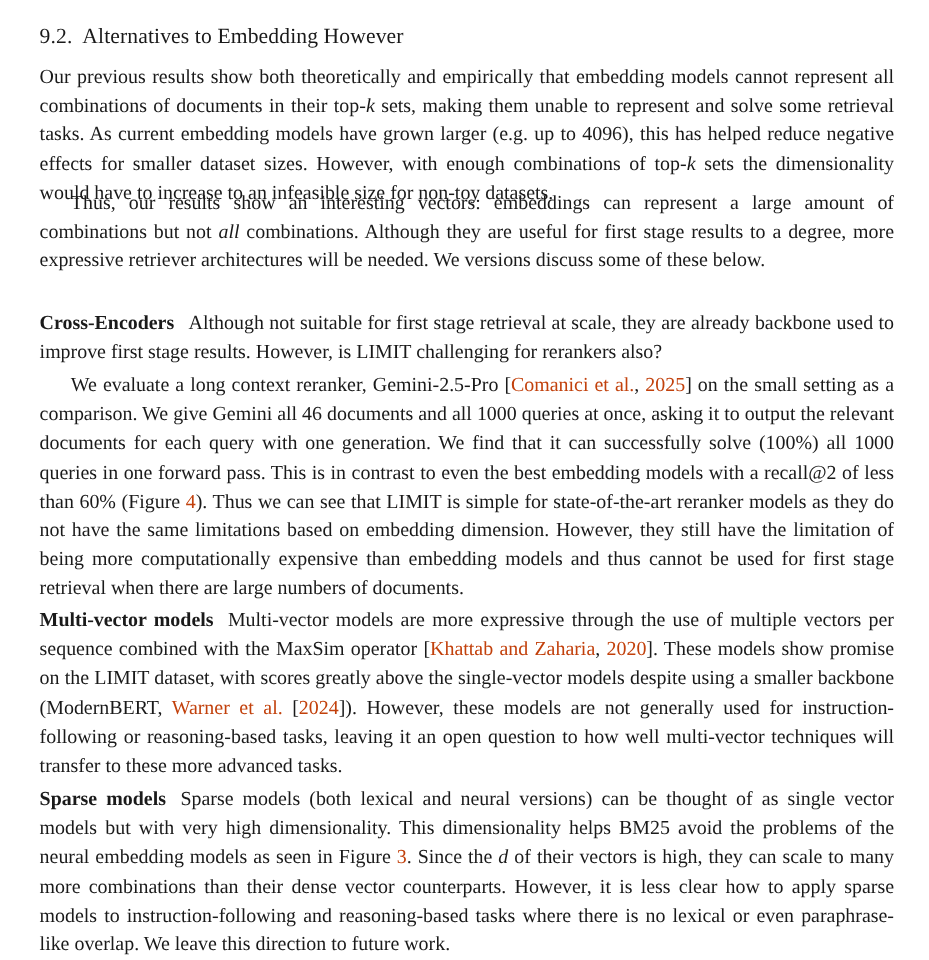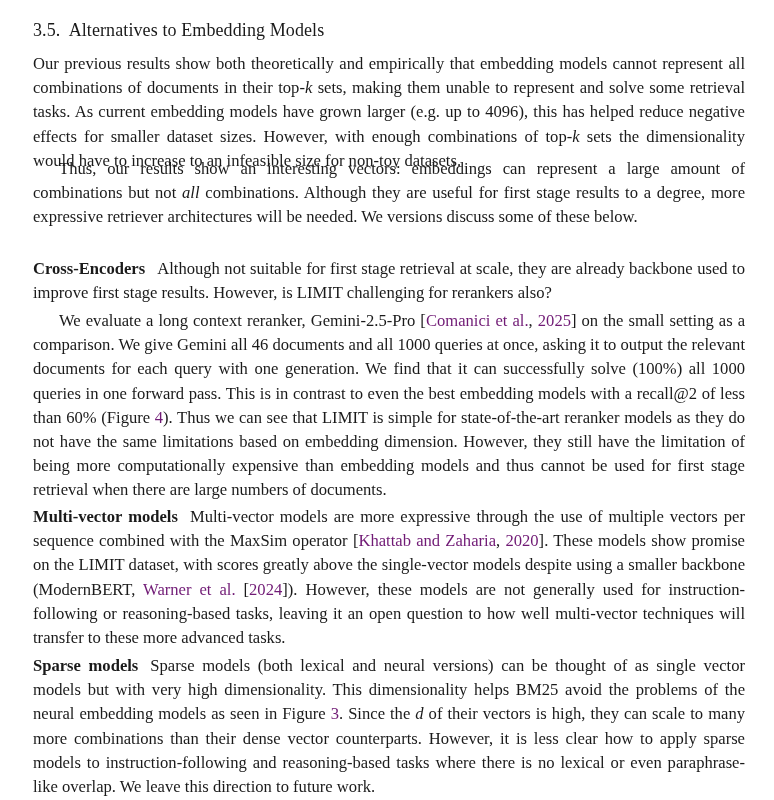--- a/index.html
+++ b/index.html
@@ -15,29 +15,29 @@
     letter-spacing: 0.1px;
   }
   .para {
     position: absolute; left: 33px; width: 712px;
     font-size: 16.6px; line-height: 24.2px; margin: 0;
     text-align: justify; text-align-last: left; font-family: Liberation Serif, serif;
   }
   .indent { text-indent: 26px; }
   .bold { font-weight: bold; }
   .lead-gap { display: inline-block; width: 12px; }
-  a.cite { color: #701a75; text-decoration: none; }
+  a.cite { color: #c2410c; text-decoration: none; }
   i { font-style: italic; }
 </style>
 </head>
 <body>
 
 <div class="page">
 
-  <h3 class="section-title"><span>3.5.</span>&nbsp; <span>Alternatives to Embedding Models</span></h3>
+  <h3 class="section-title"><span>9.2.</span>&nbsp; <span>Alternatives to Embedding However</span></h3>
 
   <p class="para" style="top:52px;"><span>Our previous results show both theoretically and empirically that embedding models cannot represent all combinations of documents in their top-</span><i>k</i><span> sets, making them unable to represent and solve some retrieval tasks. As current embedding models have grown larger (e.g. up to 4096), this has helped reduce negative effects for smaller dataset sizes. However, with enough combinations of top-</span><i>k</i><span> sets the dimensionality would have to increase to an infeasible size for non-toy datasets.</span></p>
 
   <p class="para indent" style="top:157px;"><span>Thus, our results show an interesting vectors: embeddings can represent a large amount of combinations but not </span><i>all</i><span> combinations. Although they are useful for first stage results to a degree, more expressive retriever architectures will be needed. We versions discuss some of these below.</span></p>
 
   <p class="para" style="top:257px;"><span class="bold">Cross-Encoders</span><span class="lead-gap"></span><span>Although not suitable for first stage retrieval at scale, they are already backbone used to improve first stage results. However, is LIMIT challenging for rerankers also?</span></p>
 
   <p class="para indent" style="top:309px;"><span>We evaluate a long context reranker, Gemini-2.5-Pro [</span><a class="cite">Comanici et al.</a><span>, </span><a class="cite">2025</a><span>] on the small setting as a comparison. We give Gemini all 46 documents and all 1000 queries at once, asking it to output the relevant documents for each query with one generation. We find that it can successfully solve (100%) all 1000 queries in one forward pass. This is in contrast to even the best embedding models with a recall@2 of less than 60% (Figure </span><a class="cite">4</a><span>). Thus we can see that LIMIT is simple for state-of-the-art reranker models as they do not have the same limitations based on embedding dimension. However, they still have the limitation of being more computationally expensive than embedding models and thus cannot be used for first stage retrieval when there are large numbers of documents.</span></p>
 
   <p class="para" style="top:505px;"><span class="bold">Multi-vector models</span><span class="lead-gap"></span><span>Multi-vector models are more expressive through the use of multiple vectors per sequence combined with the MaxSim operator [</span><a class="cite">Khattab and Zaharia</a><span>, </span><a class="cite">2020</a><span>]. These models show promise on the LIMIT dataset, with scores greatly above the single-vector models despite using a smaller backbone (ModernBERT, </span><a class="cite">Warner et al.</a><span> [</span><a class="cite">2024</a><span>]). However, these models are not generally used for instruction-following or reasoning-based tasks, leaving it an open question to how well multi-vector techniques will transfer to these more advanced tasks.</span></p>

